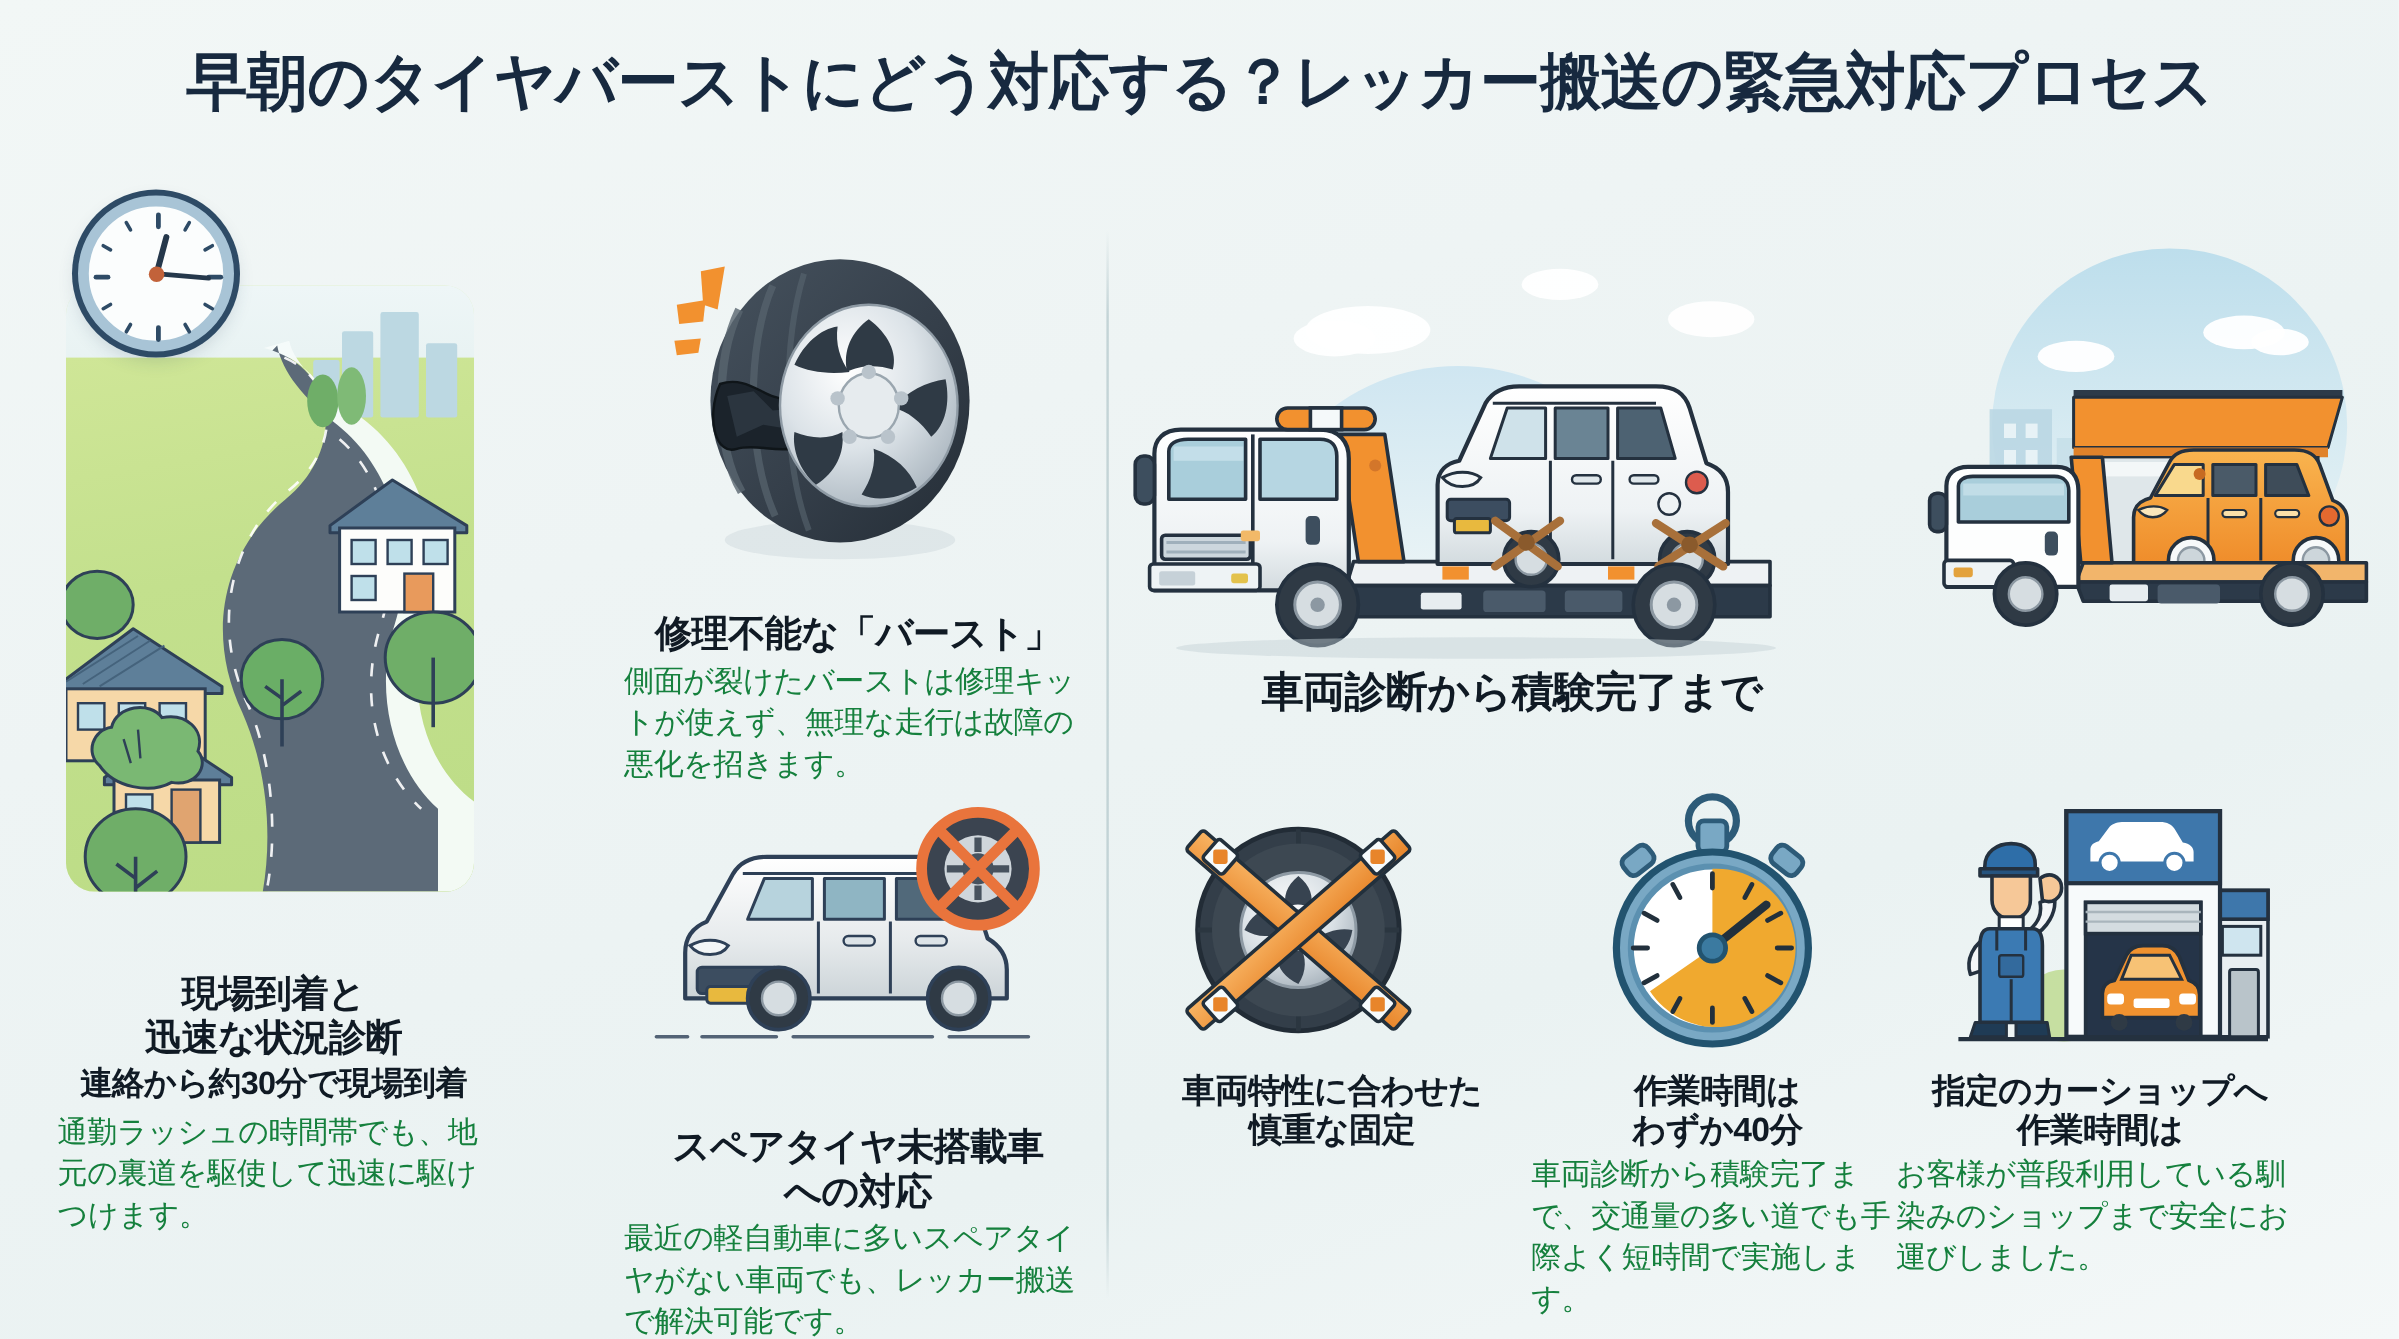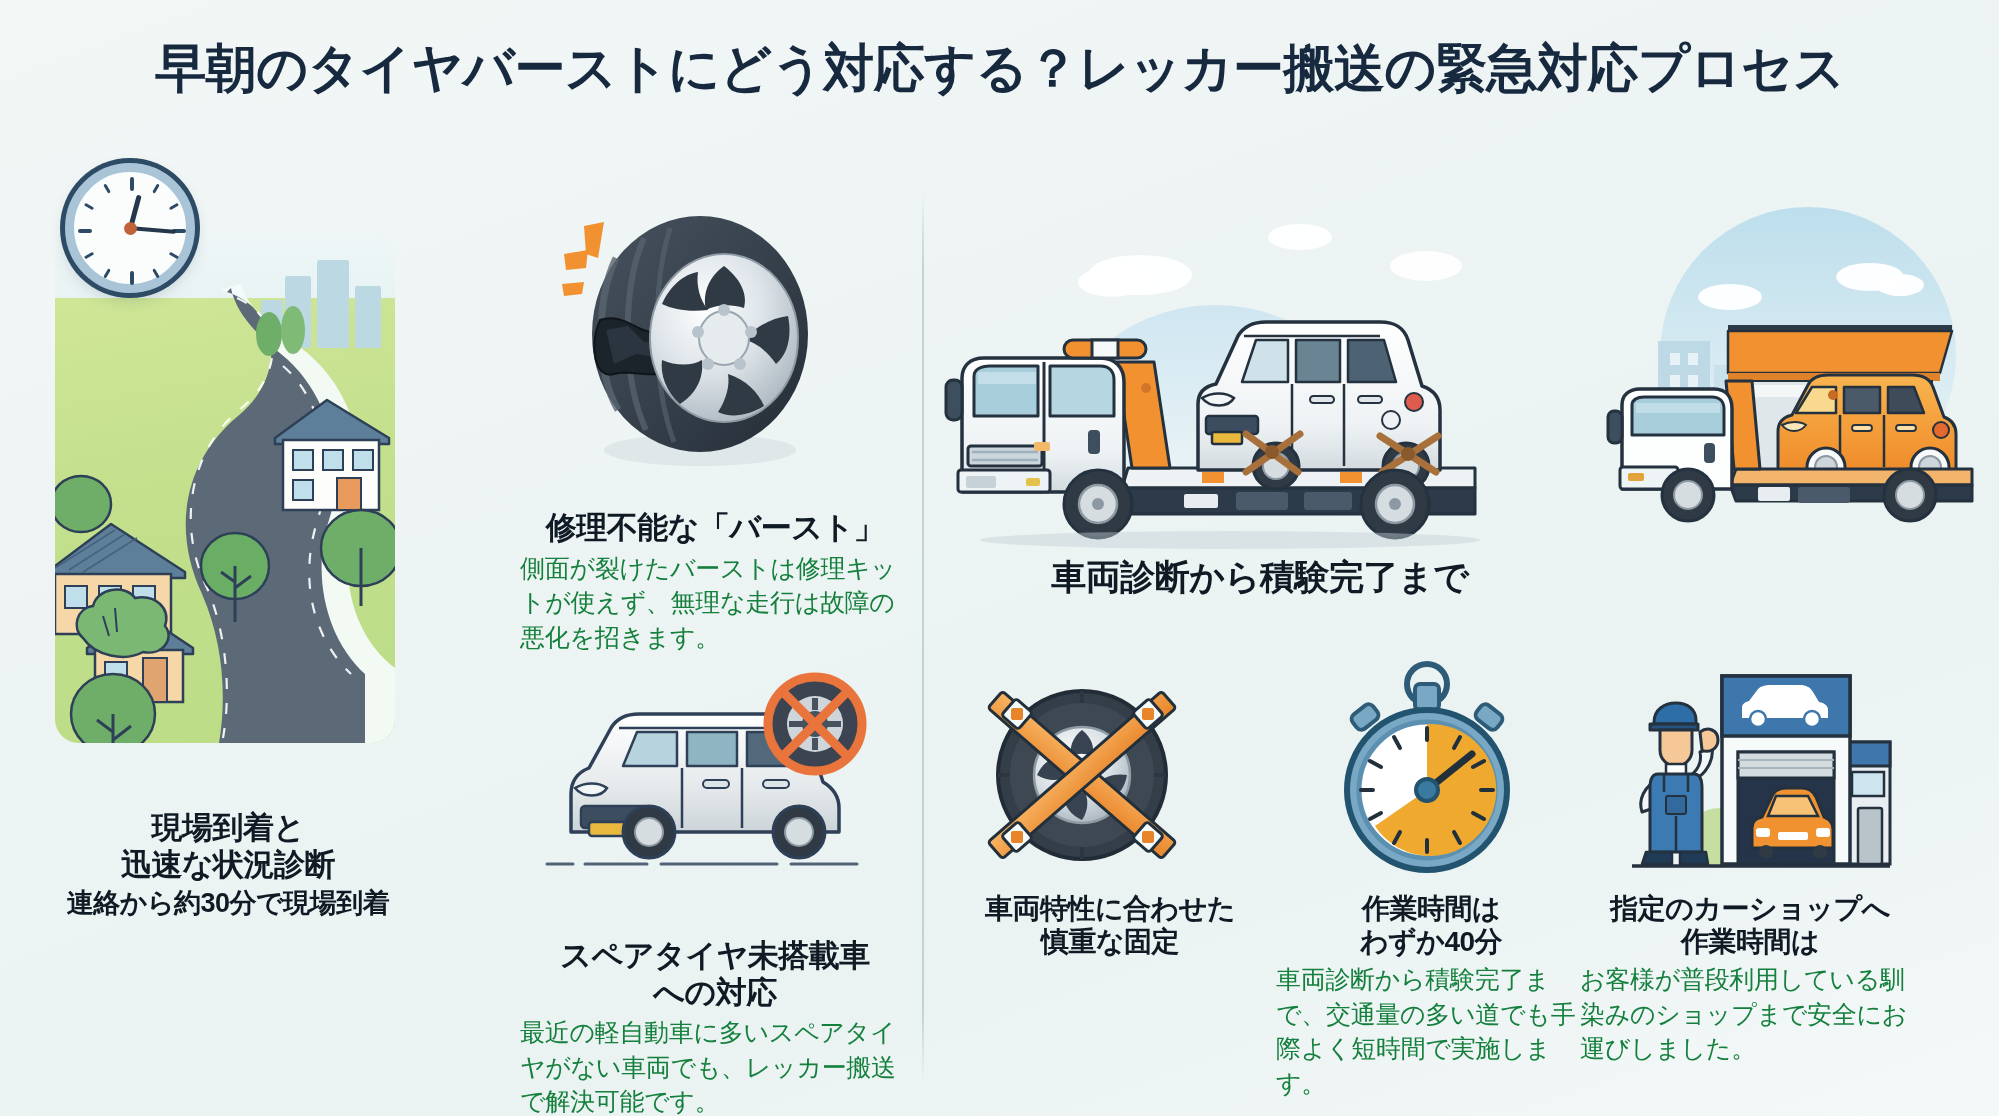--- a/index.html
+++ b/index.html
@@ -220,20 +220,21 @@
   <div class="hand mh"></div>
   <div class="pin"></div>
 </div>
 
 <div class="blk" style="left:48px;top:810px;width:360px;">
   <h3>
     <span>現場到着と</span><br>
     <span>迅速な状況診断</span>
   </h3>
   <div class="sub">連絡から約30分で現場到着</div>
+  <p>通勤ラッシュの時間帯でも、地元の裏道を駆使して迅速に駆けつけます。</p>
 </div>
 
 <svg class="tire-burst" viewBox="0 0 300 300">
   <defs>
     <radialGradient id="rimG" cx="38%" cy="32%" r="72%">
       <stop offset="0%" stop-color="#ffffff"></stop>
       <stop offset="55%" stop-color="#dce3e8"></stop>
       <stop offset="100%" stop-color="#aeb9c2"></stop>
     </radialGradient>
     <linearGradient id="tyreG" x1="0" y1="0" x2="1" y2="1">

